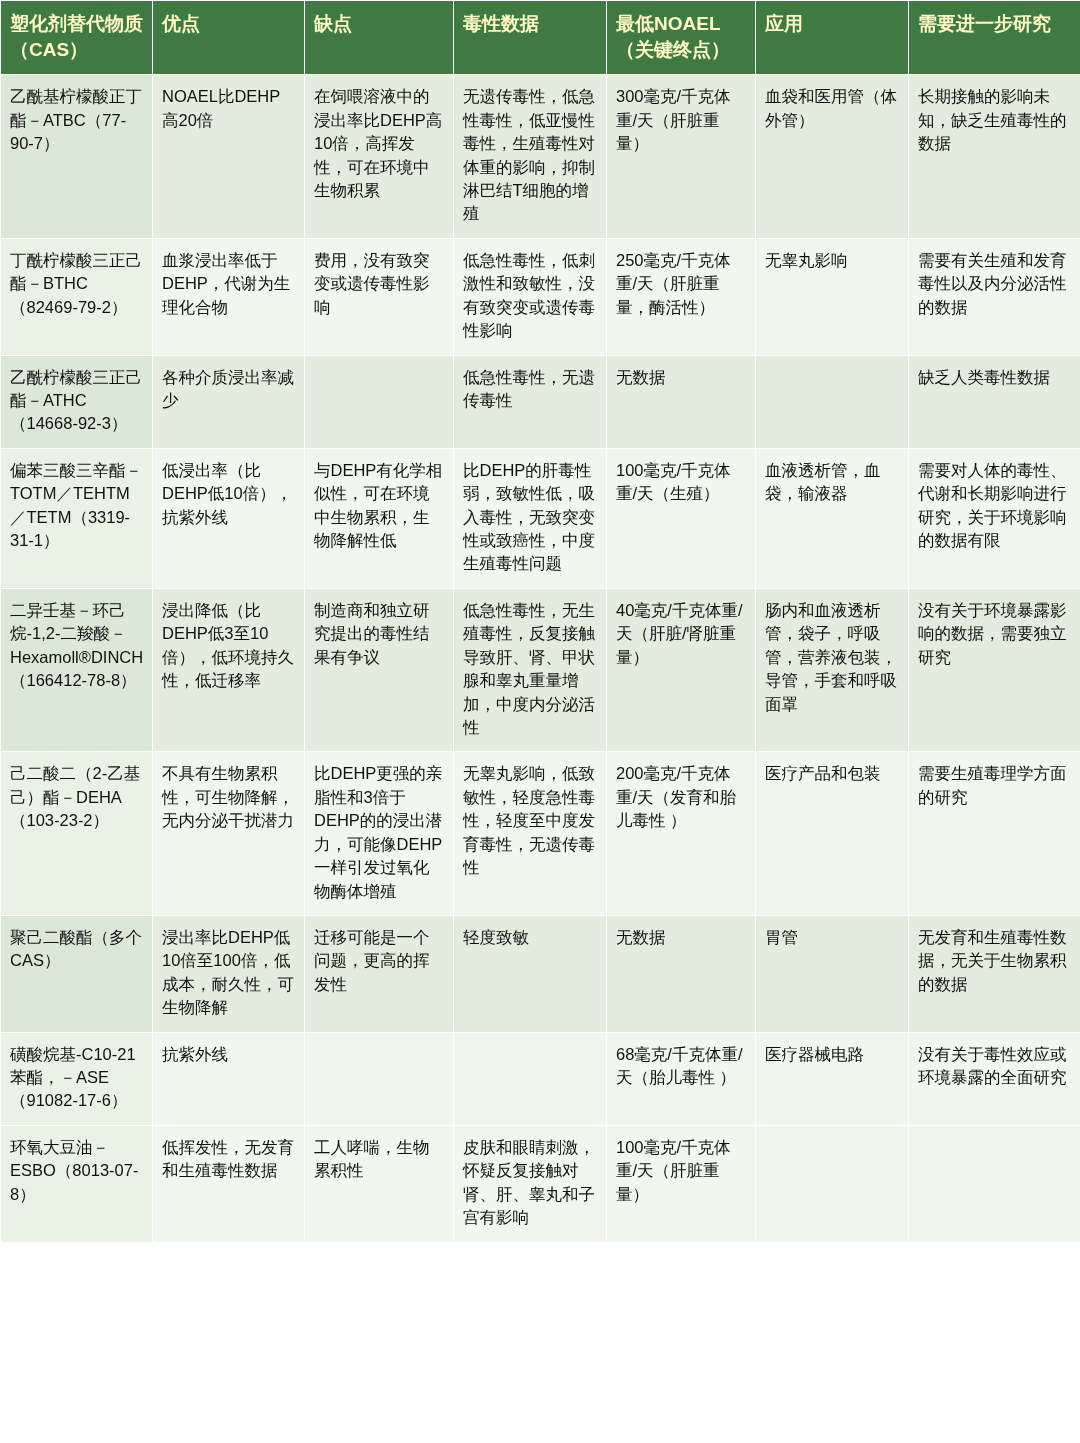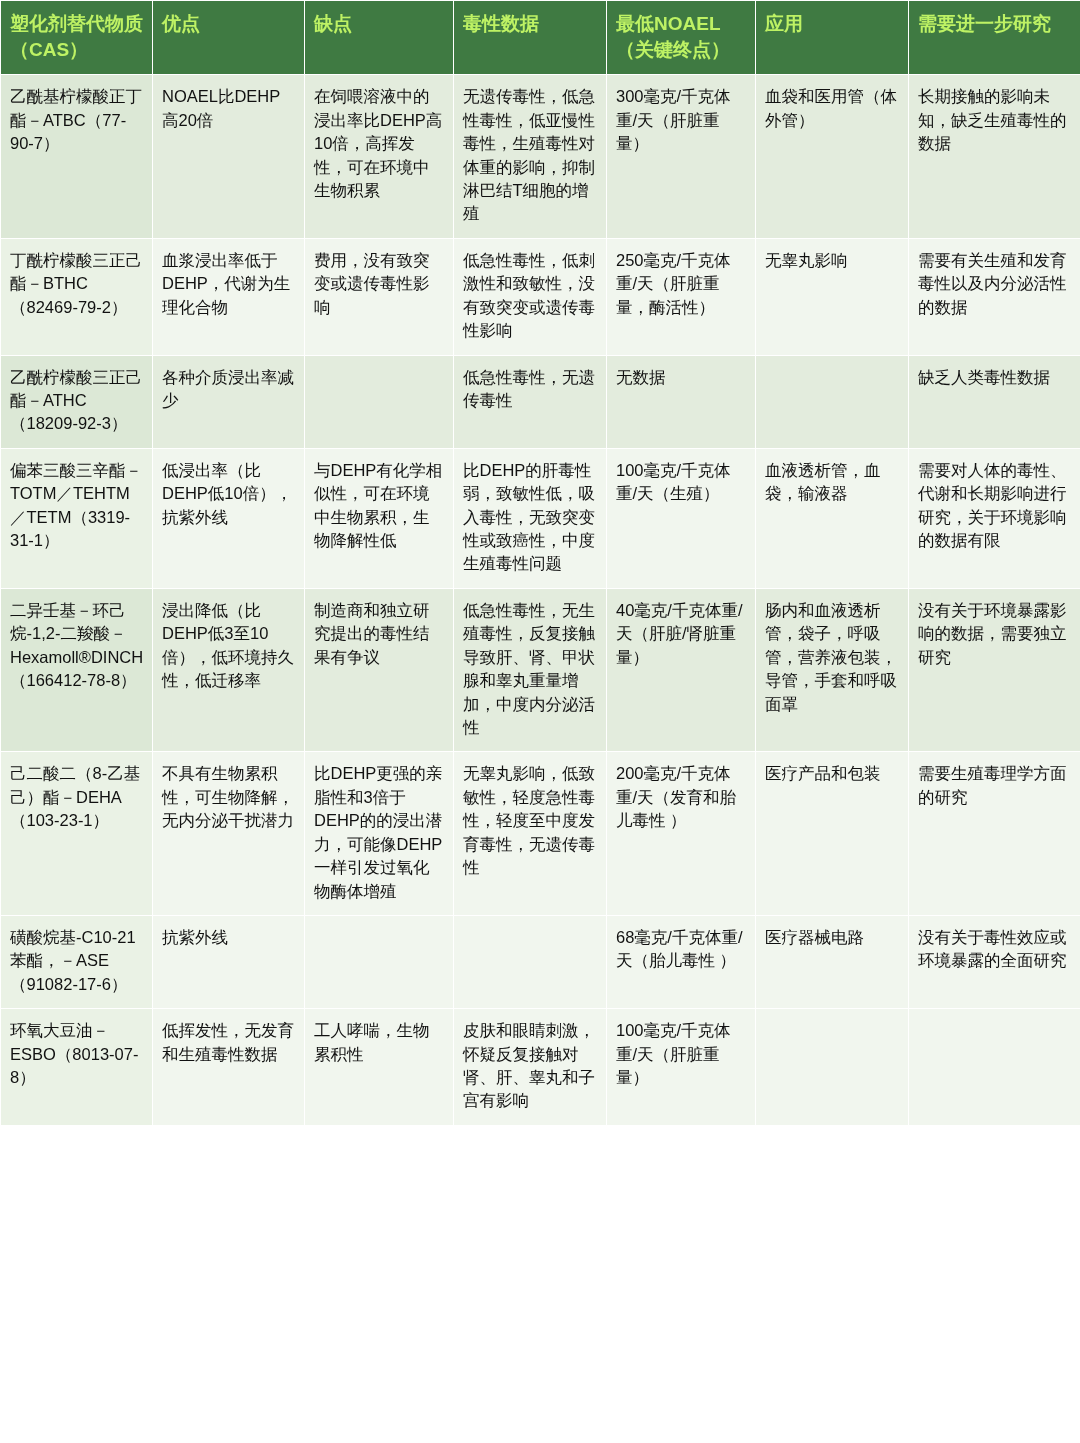--- a/index.html
+++ b/index.html
@@ -11,21 +11,21 @@
     font-family: "Liberation Sans", sans-serif;
     width: 1080px;
   }
   table.plasticizer-table {
     border-collapse: collapse;
     width: 1080px;
     table-layout: fixed;
   }
   table.plasticizer-table th {
     background: #3f7a42;
-    color: #bef264;
+    color: #fef9c3;
     font-size: 19px;
     font-weight: bold;
     line-height: 1.35;
     text-align: left;
     vertical-align: top;
     padding: 10px 9px 12px 9px;
     border: 1px solid #ffffff;
   }
   table.plasticizer-table td {
     font-size: 16.5px;
@@ -87,21 +87,21 @@
     <tr class="shade-b">
       <td class="col-0">丁酰柠檬酸三正己酯－BTHC（82469-79-2）</td>
       <td>血浆浸出率低于DEHP，代谢为生理化合物</td>
       <td>费用，没有致突变或遗传毒性影响</td>
       <td>低急性毒性，低刺激性和致敏性，没有致突变或遗传毒性影响</td>
       <td>250毫克/千克体重/天（肝脏重量，酶活性）</td>
       <td>无睾丸影响</td>
       <td>需要有关生殖和发育毒性以及内分泌活性的数据</td>
     </tr>
     <tr class="shade-a">
-      <td class="col-0">乙酰柠檬酸三正己酯－ATHC（18209-92-3）</td>
+      <td class="col-0">乙酰柠檬酸三正己酯－ATHC（14668-92-3）</td>
       <td>各种介质浸出率减少</td>
       <td></td>
       <td>低急性毒性，无遗传毒性</td>
       <td>无数据</td>
       <td></td>
       <td>缺乏人类毒性数据</td>
     </tr>
     <tr class="shade-b">
       <td class="col-0">偏苯三酸三辛酯－TOTM／TEHTM／TETM（3319-31-1）</td>
       <td>低浸出率（比DEHP低10倍），抗紫外线</td>
@@ -114,27 +114,36 @@
     <tr class="shade-a">
       <td class="col-0">二异壬基－环己烷-1,2-二羧酸－Hexamoll®DINCH（166412-78-8）</td>
       <td>浸出降低（比DEHP低3至10倍），低环境持久性，低迁移率</td>
       <td>制造商和独立研究提出的毒性结果有争议</td>
       <td>低急性毒性，无生殖毒性，反复接触导致肝、肾、甲状腺和睾丸重量增加，中度内分泌活性</td>
       <td>40毫克/千克体重/天（肝脏/肾脏重量）</td>
       <td>肠内和血液透析管，袋子，呼吸管，营养液包装，导管，手套和呼吸面罩</td>
       <td>没有关于环境暴露影响的数据，需要独立研究</td>
     </tr>
     <tr class="shade-b">
-      <td class="col-0">己二酸二（8-乙基己）酯－DEHA（103-23-1）</td>
+      <td class="col-0">己二酸二（2-乙基己）酯－DEHA（103-23-2）</td>
       <td>不具有生物累积性，可生物降解，无内分泌干扰潜力</td>
       <td>比DEHP更强的亲脂性和3倍于DEHP的的浸出潜力，可能像DEHP一样引发过氧化物酶体增殖</td>
       <td>无睾丸影响，低致敏性，轻度急性毒性，轻度至中度发育毒性，无遗传毒性</td>
       <td>200毫克/千克体重/天（发育和胎儿毒性 ）</td>
       <td>医疗产品和包装</td>
       <td>需要生殖毒理学方面的研究</td>
+    </tr>
+    <tr class="shade-a">
+      <td class="col-0">聚己二酸酯（多个CAS）</td>
+      <td>浸出率比DEHP低10倍至100倍，低成本，耐久性，可生物降解</td>
+      <td>迁移可能是一个问题，更高的挥发性</td>
+      <td>轻度致敏</td>
+      <td>无数据</td>
+      <td>胃管</td>
+      <td>无发育和生殖毒性数据，无关于生物累积的数据</td>
     </tr>
     <tr class="shade-b">
       <td class="col-0">磺酸烷基-C10-21苯酯，－ASE（91082-17-6）</td>
       <td>抗紫外线</td>
       <td></td>
       <td></td>
       <td>68毫克/千克体重/天（胎儿毒性 ）</td>
       <td>医疗器械电路</td>
       <td>没有关于毒性效应或环境暴露的全面研究</td>
     </tr>

